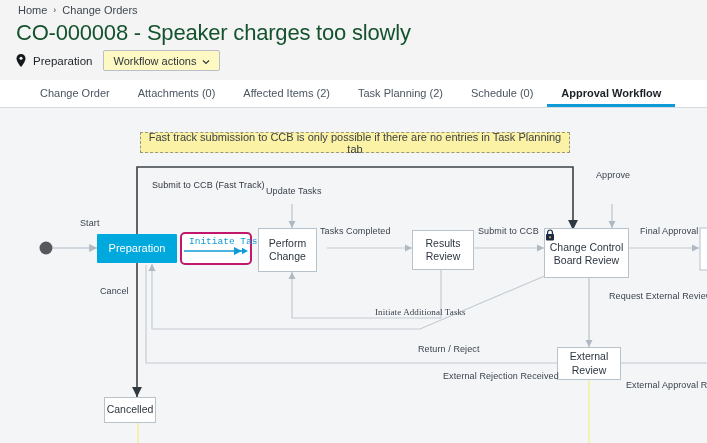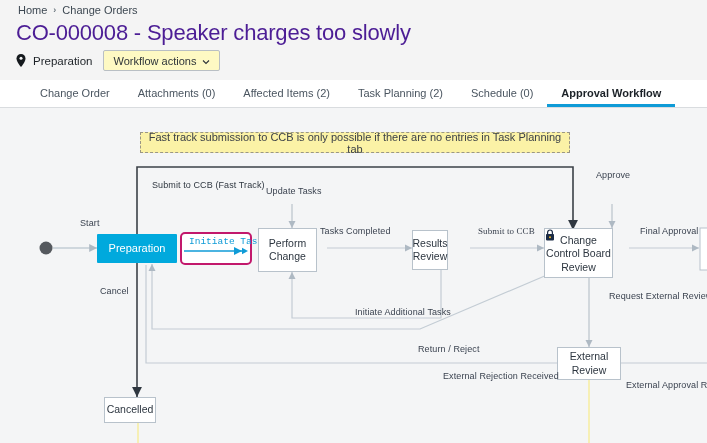--- a/index.html
+++ b/index.html
@@ -17,21 +17,21 @@
   }
   .breadcrumb{
     position:absolute;left:18px;top:4px;
     font-size:11px;color:#5b6670;display:flex;align-items:center;gap:6px;
   }
   .breadcrumb .crumb{color:#3d4852;}
   .breadcrumb .crumb.link{color:#3d4852;}
   .breadcrumb .sep{color:#6d7880;font-size:9px;font-weight:bold;}
   .page-title{
     position:absolute;left:16px;top:20px;
-    font-size:22px;font-weight:400;color:#4c1d95;letter-spacing:-0.2px;
+    font-size:22px;font-weight:400;color:#14532d;letter-spacing:-0.2px;
     white-space:nowrap;
   }
   .statusrow{
     position:absolute;left:16px;top:50px;
     display:flex;align-items:center;gap:7px;
   }
   .pin-icon{display:inline-block;width:10px;height:13px;position:relative;}
   .pin-icon svg{display:block;}
   .status-text{font-size:11.5px;color:#1d2227;}
   .wf-btn{
@@ -200,25 +200,25 @@
     <div class="hl-label" style="left:189px;top:128px;">Initiate Tasks</div>
     <svg style="position:absolute;left:184px;top:138px;" width="66" height="10">
       <line x1="0" y1="5" x2="58" y2="5" stroke="#0f9bd7" stroke-width="1.4" marker-end="url(#ar-c)"></line>
       <path d="M58,1.8 L64,5 L58,8.2 z" fill="#0f9bd7"></path>
     </svg>
 
     <div class="node" style="left:258px;top:120px;width:59px;height:44px;">
       <span>Perform Change</span>
     </div>
 
-    <div class="node" style="left:412px;top:122px;width:36px;height:40px;">
+    <div class="node" style="left:412px;top:122px;width:62px;height:40px;">
       <span>Results Review</span>
     </div>
 
-    <div class="node" style="left:544px;top:120px;width:69px;height:50px;">
+    <div class="node" style="left:544px;top:120px;width:85px;height:50px;">
       <span class="lockwrap">
         <svg width="10" height="12" viewBox="0 0 10 12">
           <path d="M2.6 5V3.4a2.4 2.4 0 0 1 4.8 0V5" stroke="#1b2b45" stroke-width="1.2" fill="none"></path>
           <rect x="1" y="5" width="8" height="6.4" rx="0.8" fill="#1b2b45"></rect>
           <circle cx="5" cy="8.2" r="1" fill="#f8c02c"></circle>
         </svg>
       </span>
       <span>Change Control Board Review</span>
     </div>
 
@@ -228,23 +228,23 @@
 
     <div class="node" style="left:104px;top:289px;width:52px;height:26px;">
       <span>Cancelled</span>
     </div>
 
     <div class="lbl" style="left:80px;top:110px;">Start</div>
     <div class="lbl dark" style="left:152px;top:72px;">Submit to CCB (Fast Track)</div>
     <div class="lbl" style="left:100px;top:178px;">Cancel</div>
     <div class="lbl" style="left:266px;top:78px;">Update Tasks</div>
     <div class="lbl" style="left:320px;top:118px;">Tasks Completed</div>
-    <div class="lbl" style="left:478px;top:118px;font-family:Liberation Serif, serif;">Submit to CCB</div>
+    <div class="lbl" style="left:478px;top:118px;">Submit to CCB</div>
     <div class="lbl" style="left:596px;top:62px;">Approve</div>
     <div class="lbl" style="left:640px;top:118px;">Final Approval</div>
     <div class="lbl" style="left:609px;top:183px;">Request External Review</div>
-    <div class="lbl" style="left:355px;top:199px;">Initiate Additional Tasks</div>
+    <div class="lbl" style="left:375px;top:199px;font-family:Liberation Serif, serif;">Initiate Additional Tasks</div>
     <div class="lbl" style="left:418px;top:236px;">Return / Reject</div>
     <div class="lbl" style="left:443px;top:263px;">External Rejection Received</div>
     <div class="lbl" style="left:626px;top:272px;">External Approval Rece</div>
 
   </div>
 </div>
 
 </body></html>

